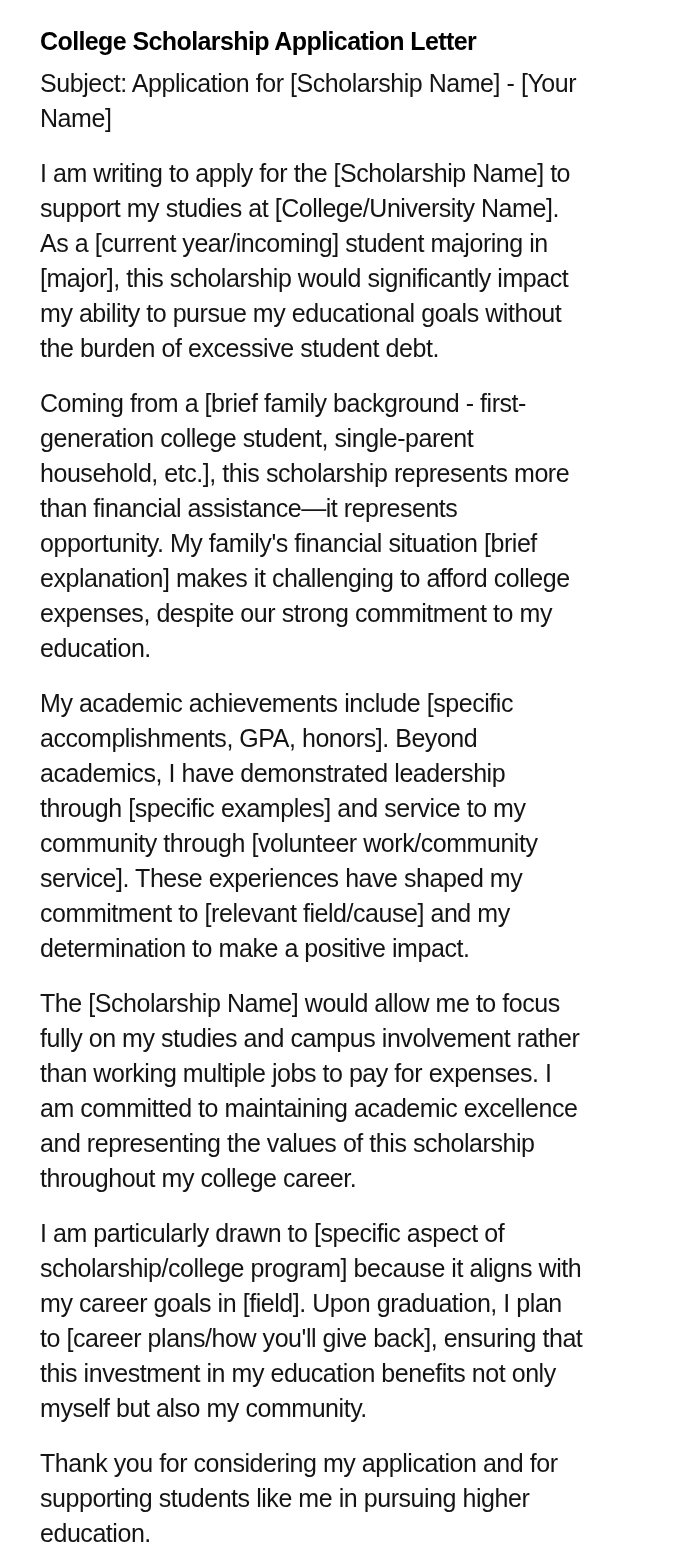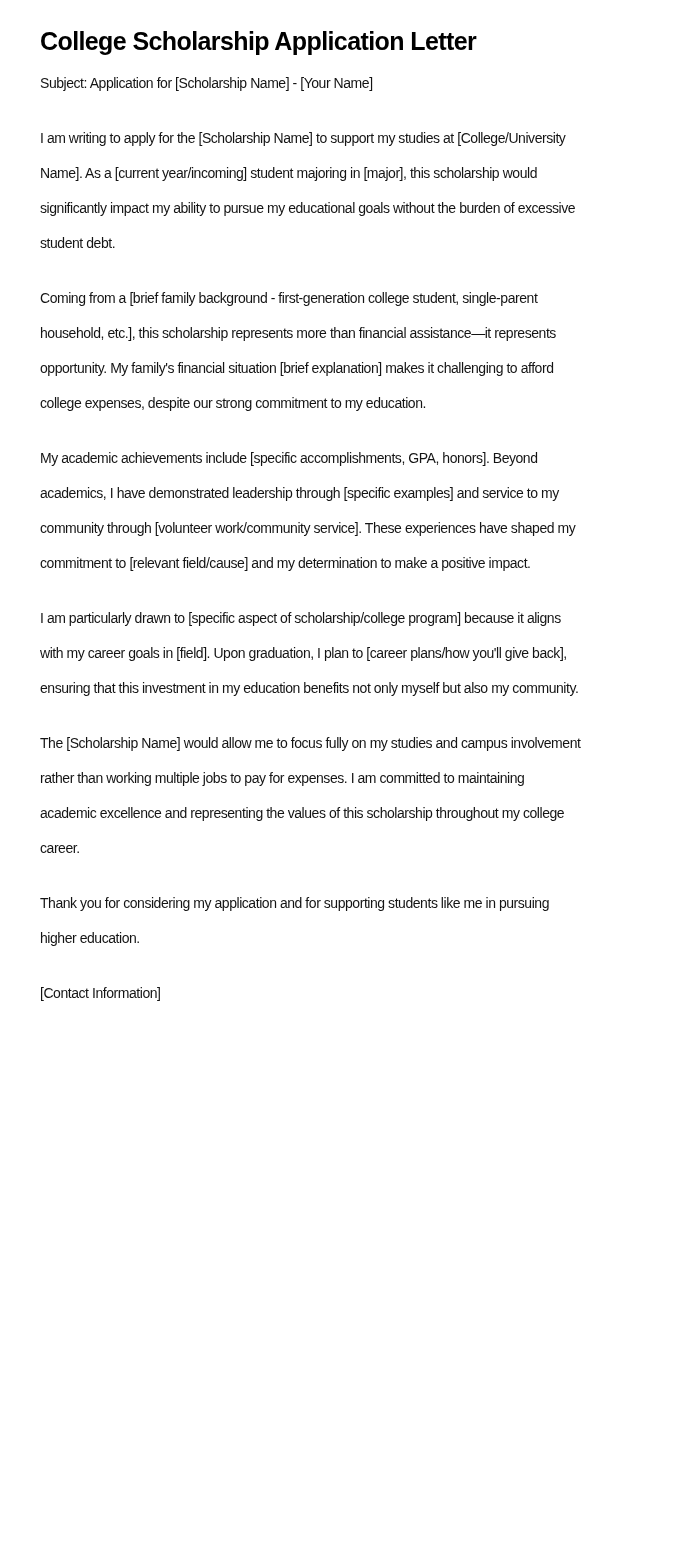--- a/index.html
+++ b/index.html
@@ -21,21 +21,21 @@
     }
     .title {
       font-size: 25px;
       font-weight: bold;
       line-height: 34px;
       margin: 0 0 8px 0;
       letter-spacing: -0.6px;
       color: #000000;
     }
     .para {
-      font-size: 14px;
+      font-size: 25px;
       line-height: 35px;
       margin: 0 0 20px 0;
       letter-spacing: -0.45px;
       color: #141414;
     }
     .subject {
       margin-bottom: 20px;
     }
   </style>
 </head>
@@ -43,18 +43,18 @@
 
 <div class="page">
   <h1 class="title">College Scholarship Application Letter</h1>
 
   <p class="para subject">Subject: Application for [Scholarship Name] - [Your Name]</p>
 
 
   <p class="para">I am writing to apply for the [Scholarship Name] to support my studies at [College/University Name]. As a [current year/incoming] student majoring in [major], this scholarship would significantly impact my ability to pursue my educational goals without the burden of excessive student debt.</p>
   <p class="para">Coming from a [brief family background - first-generation college student, single-parent household, etc.], this scholarship represents more than financial assistance—it represents opportunity. My family's financial situation [brief explanation] makes it challenging to afford college expenses, despite our strong commitment to my education.</p>
   <p class="para">My academic achievements include [specific accomplishments, GPA, honors]. Beyond academics, I have demonstrated leadership through [specific examples] and service to my community through [volunteer work/community service]. These experiences have shaped my commitment to [relevant field/cause] and my determination to make a positive impact.</p>
+  <p class="para">The [Scholarship Name] would allow me to focus fully on my studies and campus involvement rather than working multiple jobs to pay for expenses. I am committed to maintaining academic excellence and representing the values of this scholarship throughout my college career.</p>
   <p class="para">I am particularly drawn to [specific aspect of scholarship/college program] because it aligns with my career goals in [field]. Upon graduation, I plan to [career plans/how you'll give back], ensuring that this investment in my education benefits not only myself but also my community.</p>
-  <p class="para">The [Scholarship Name] would allow me to focus fully on my studies and campus involvement rather than working multiple jobs to pay for expenses. I am committed to maintaining academic excellence and representing the values of this scholarship throughout my college career.</p>
   <p class="para">Thank you for considering my application and for supporting students like me in pursuing higher education.</p>
 
   <p class="para">[Contact Information]</p>
 </div>
 
 </body></html>

